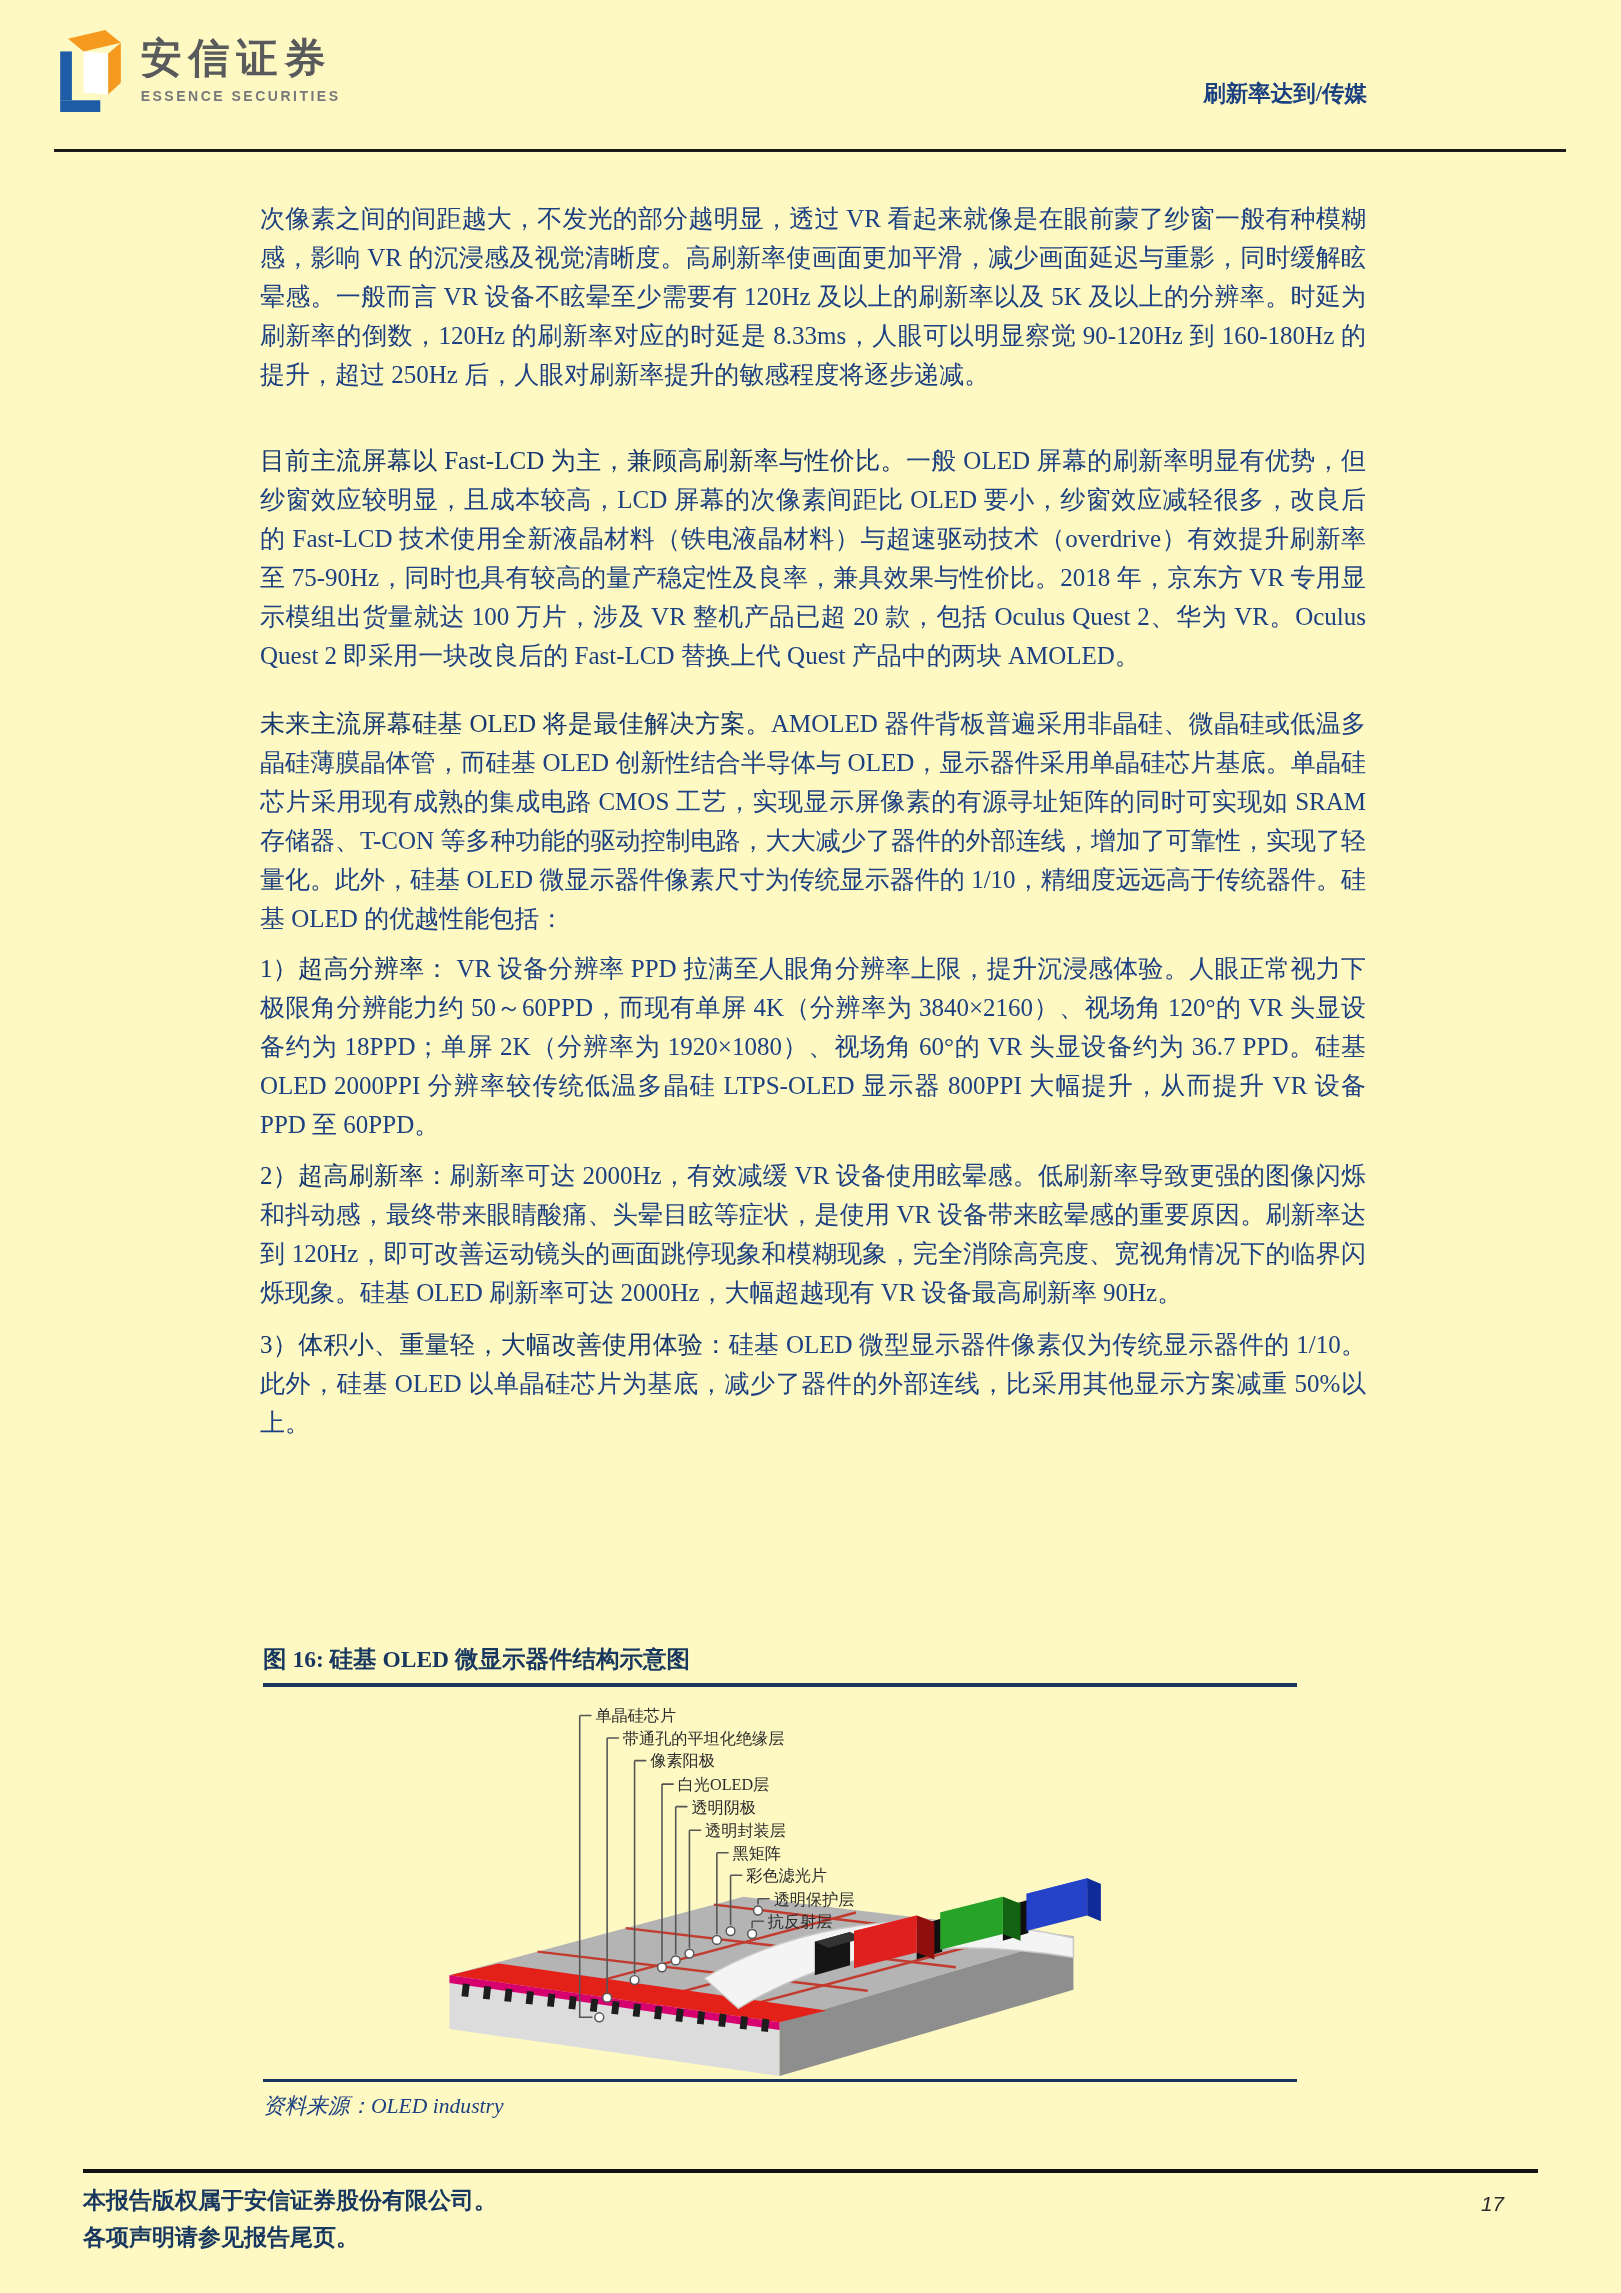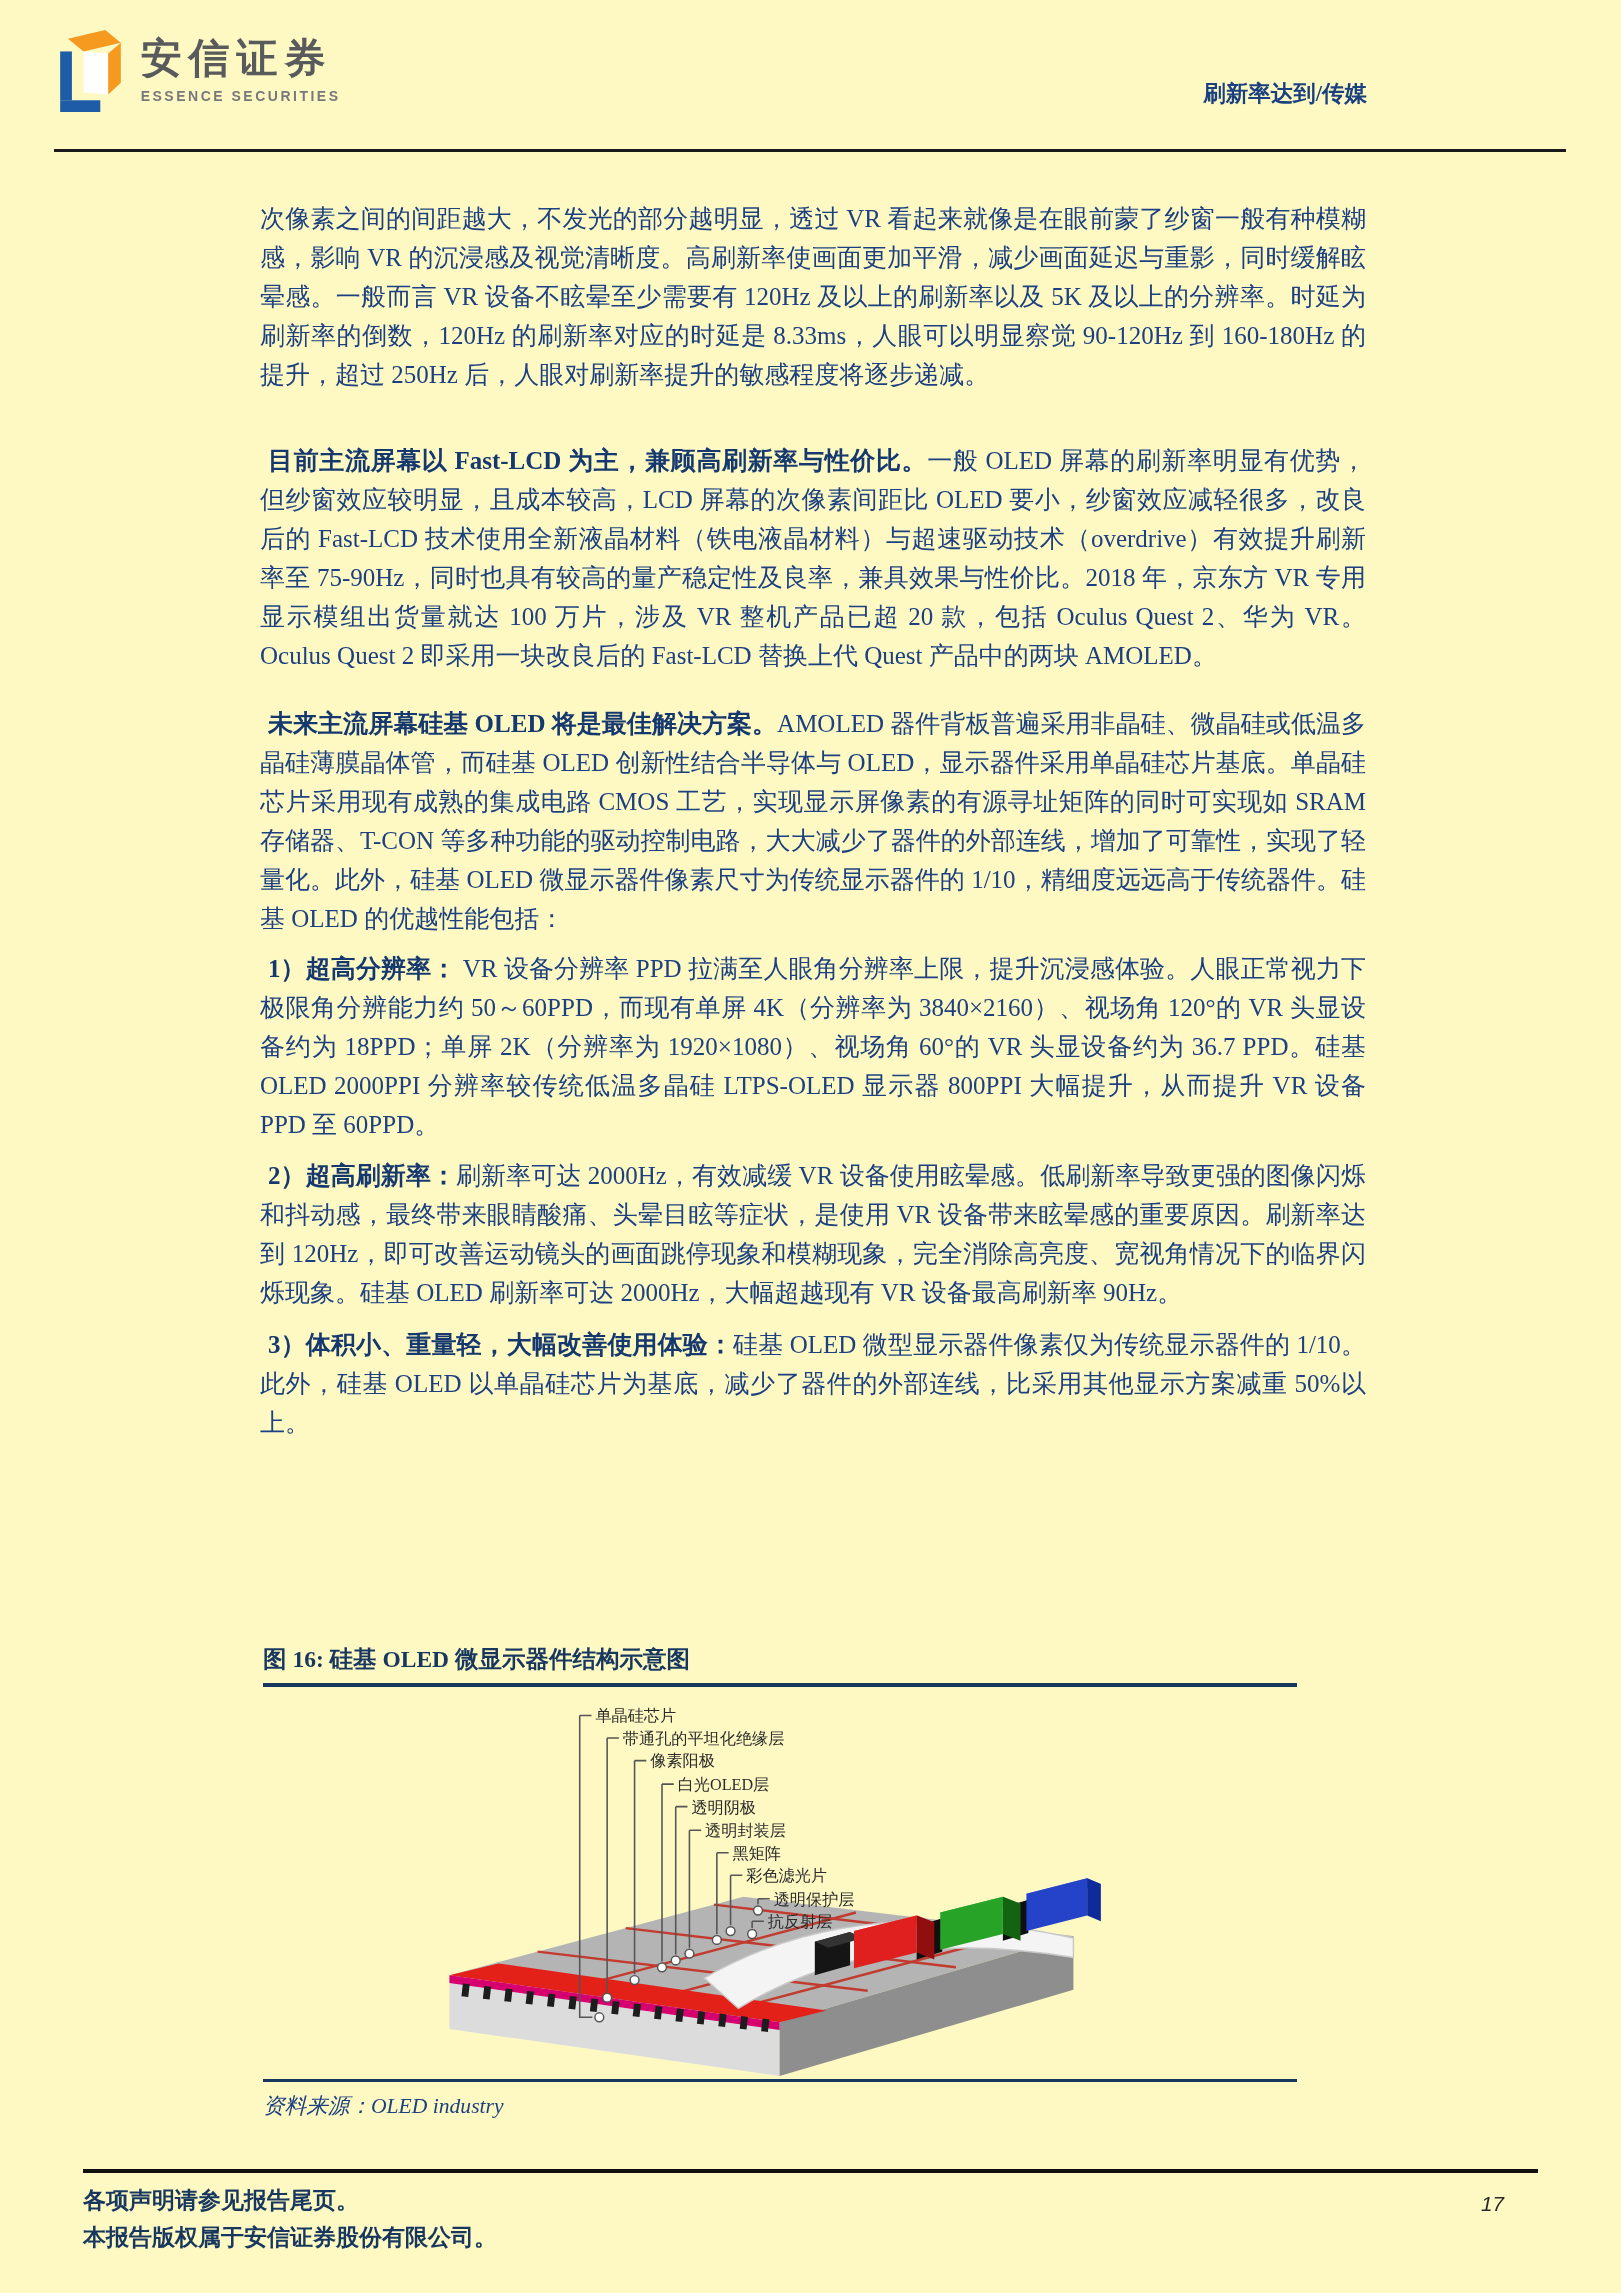--- a/index.html
+++ b/index.html
@@ -11,21 +11,21 @@
   .logo-words{margin-left:13.7px;padding-top:9.8px;}
   .brand-cn{font-family:"Liberation Sans","DejaVu Sans",sans-serif;font-size:41px;font-weight:bold;
             color:#595a5c;letter-spacing:6.9px;line-height:47px;}
   .brand-en{font-family:"Liberation Sans","DejaVu Sans",sans-serif;font-size:14px;font-weight:bold;
             color:#77787b;letter-spacing:2.5px;margin-top:5.9px;}
   .report-type{position:absolute;right:254px;top:78px;font-size:22.5px;font-weight:bold;color:#1a4080;}
   .header-rule{position:absolute;left:54px;width:1512px;top:149px;height:2.9px;background:#1a1a1a;}
   
   .content{position:absolute;left:260px;top:199px;width:1106px;color:#1c4080;}
   .content p{font-size:25px;line-height:39px;text-align:justify;margin:0;}
-  .content p b{font-weight:bold;color:#15386e;margin-left:8px;}
+  .content p b{font-weight:normal;color:#15386e;}
   .p1{margin-bottom:47px !important;}
   .p2{margin-bottom:29px !important;}
   .p3{margin-bottom:10.8px !important;}
   .li1,.li2{margin-bottom:12.7px !important;}
   
   .figure{position:absolute;left:263px;top:1643px;width:1034px;}
   .fig-title{font-size:23.5px;font-weight:bold;color:#17375e;}
   .fig-underline{height:3.9px;background:#17375e;margin-top:7.8px;}
   .fig-canvas{position:relative;width:1034px;height:392px;}
   .fig-svg{position:absolute;left:152px;top:7.8px;}
@@ -157,19 +157,19 @@
         </g>
       </svg>
     </div>
 
     <div class="fig-bottom-rule"></div>
     <div class="fig-source"><span>资料来源：</span><span>OLED industry</span></div>
   </div>
 
   <div class="footer-rule"></div>
   <div class="footer-copy">
+    <div>本报告版权属于安信证券股份有限公司。</div>
     <div>各项声明请参见报告尾页。</div>
-    <div>本报告版权属于安信证券股份有限公司。</div>
   </div>
   <div class="page-num">17</div>
 
 </div>
 
 
 </body></html>

